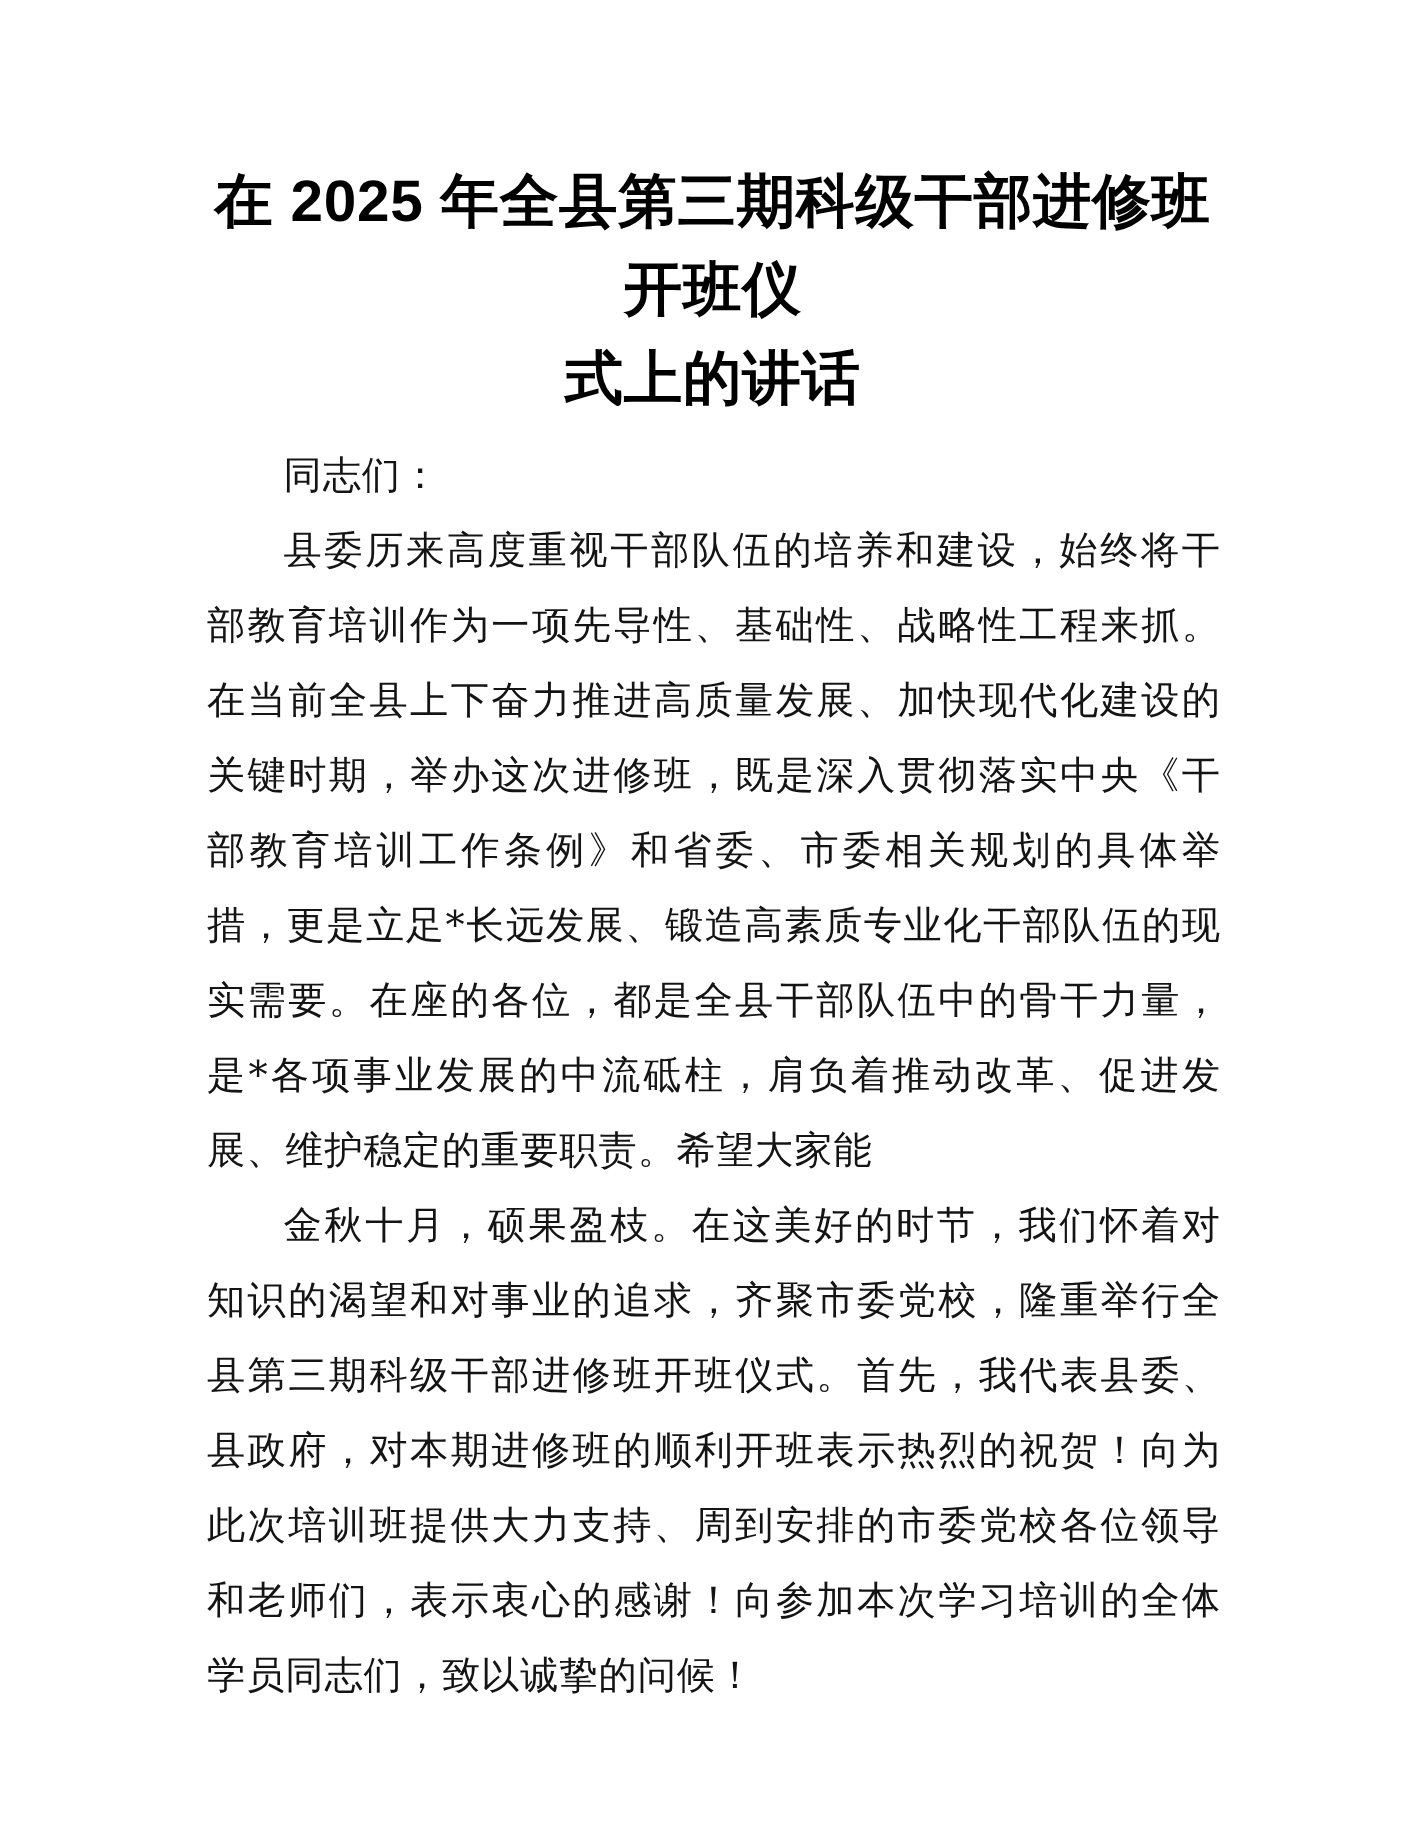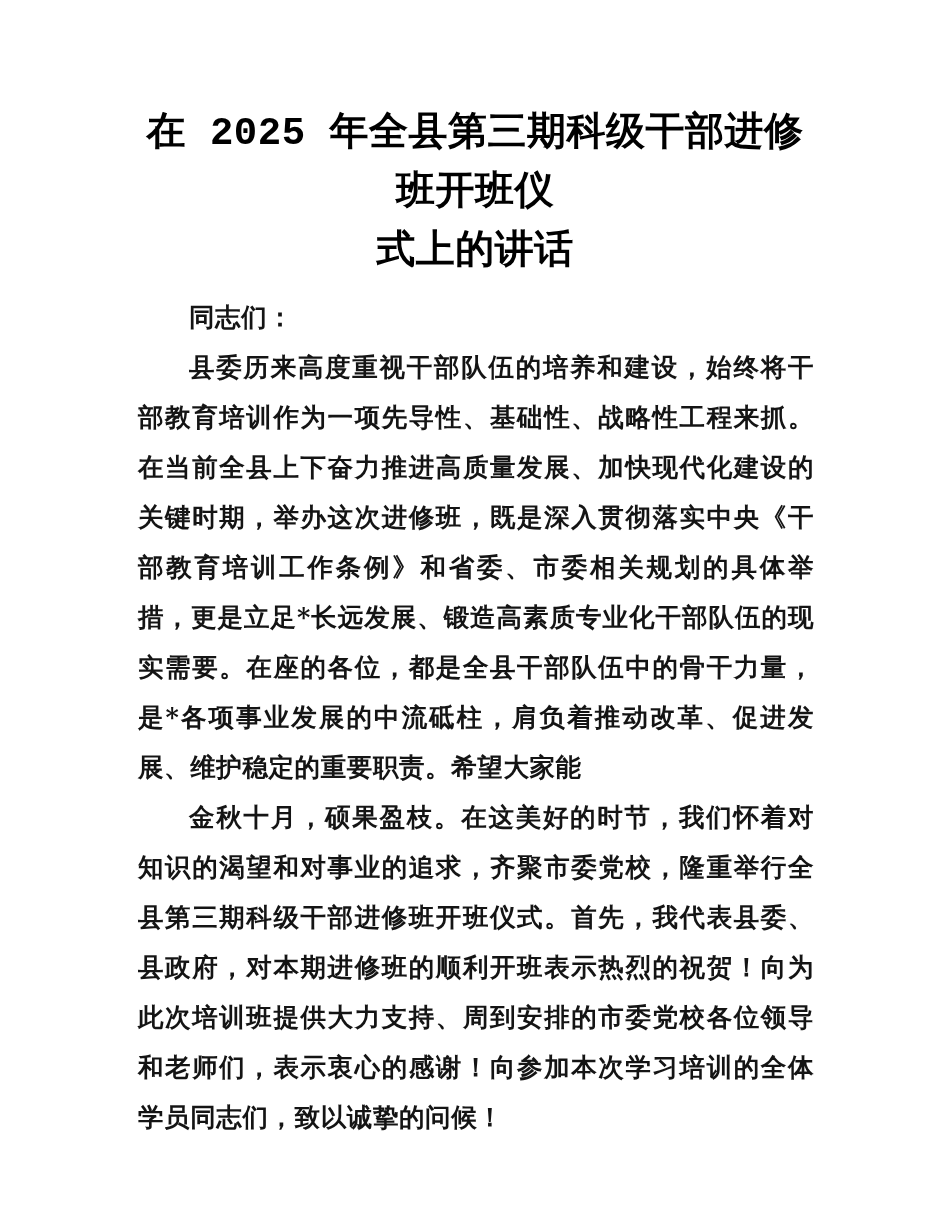--- a/index.html
+++ b/index.html
@@ -20,21 +20,21 @@
     height: 1230px;
     background: #ffffff;
     box-sizing: border-box;
   }
   .doc-title {
     position: absolute;
     left: 130px;
     top: 105px;
     width: 690px;
     text-align: center;
-    font-family: Liberation Mono, monospace;
+    font-family: Liberation Sans, sans-serif;
     font-weight: bold;
     font-size: 39px;
     line-height: 59px;
     letter-spacing: 0.5px;
     color: #000000;
   }
   .body-block {
     position: absolute;
     left: 138px;
     top: 292px;
@@ -47,21 +47,20 @@
     line-height: 50px;
     text-align: justify;
     text-justify: inter-character;
     text-align-last: left;
     letter-spacing: 0.6px;
     color: #141414;
     word-break: break-all;
   }
   .para.indent {
     text-indent: 2em;
-    font-weight: bold;
   }
   .para + .para {
     margin-top: 0px;
   }
 </style>
 </head>
 <body>
 
 <div class="page">
 

